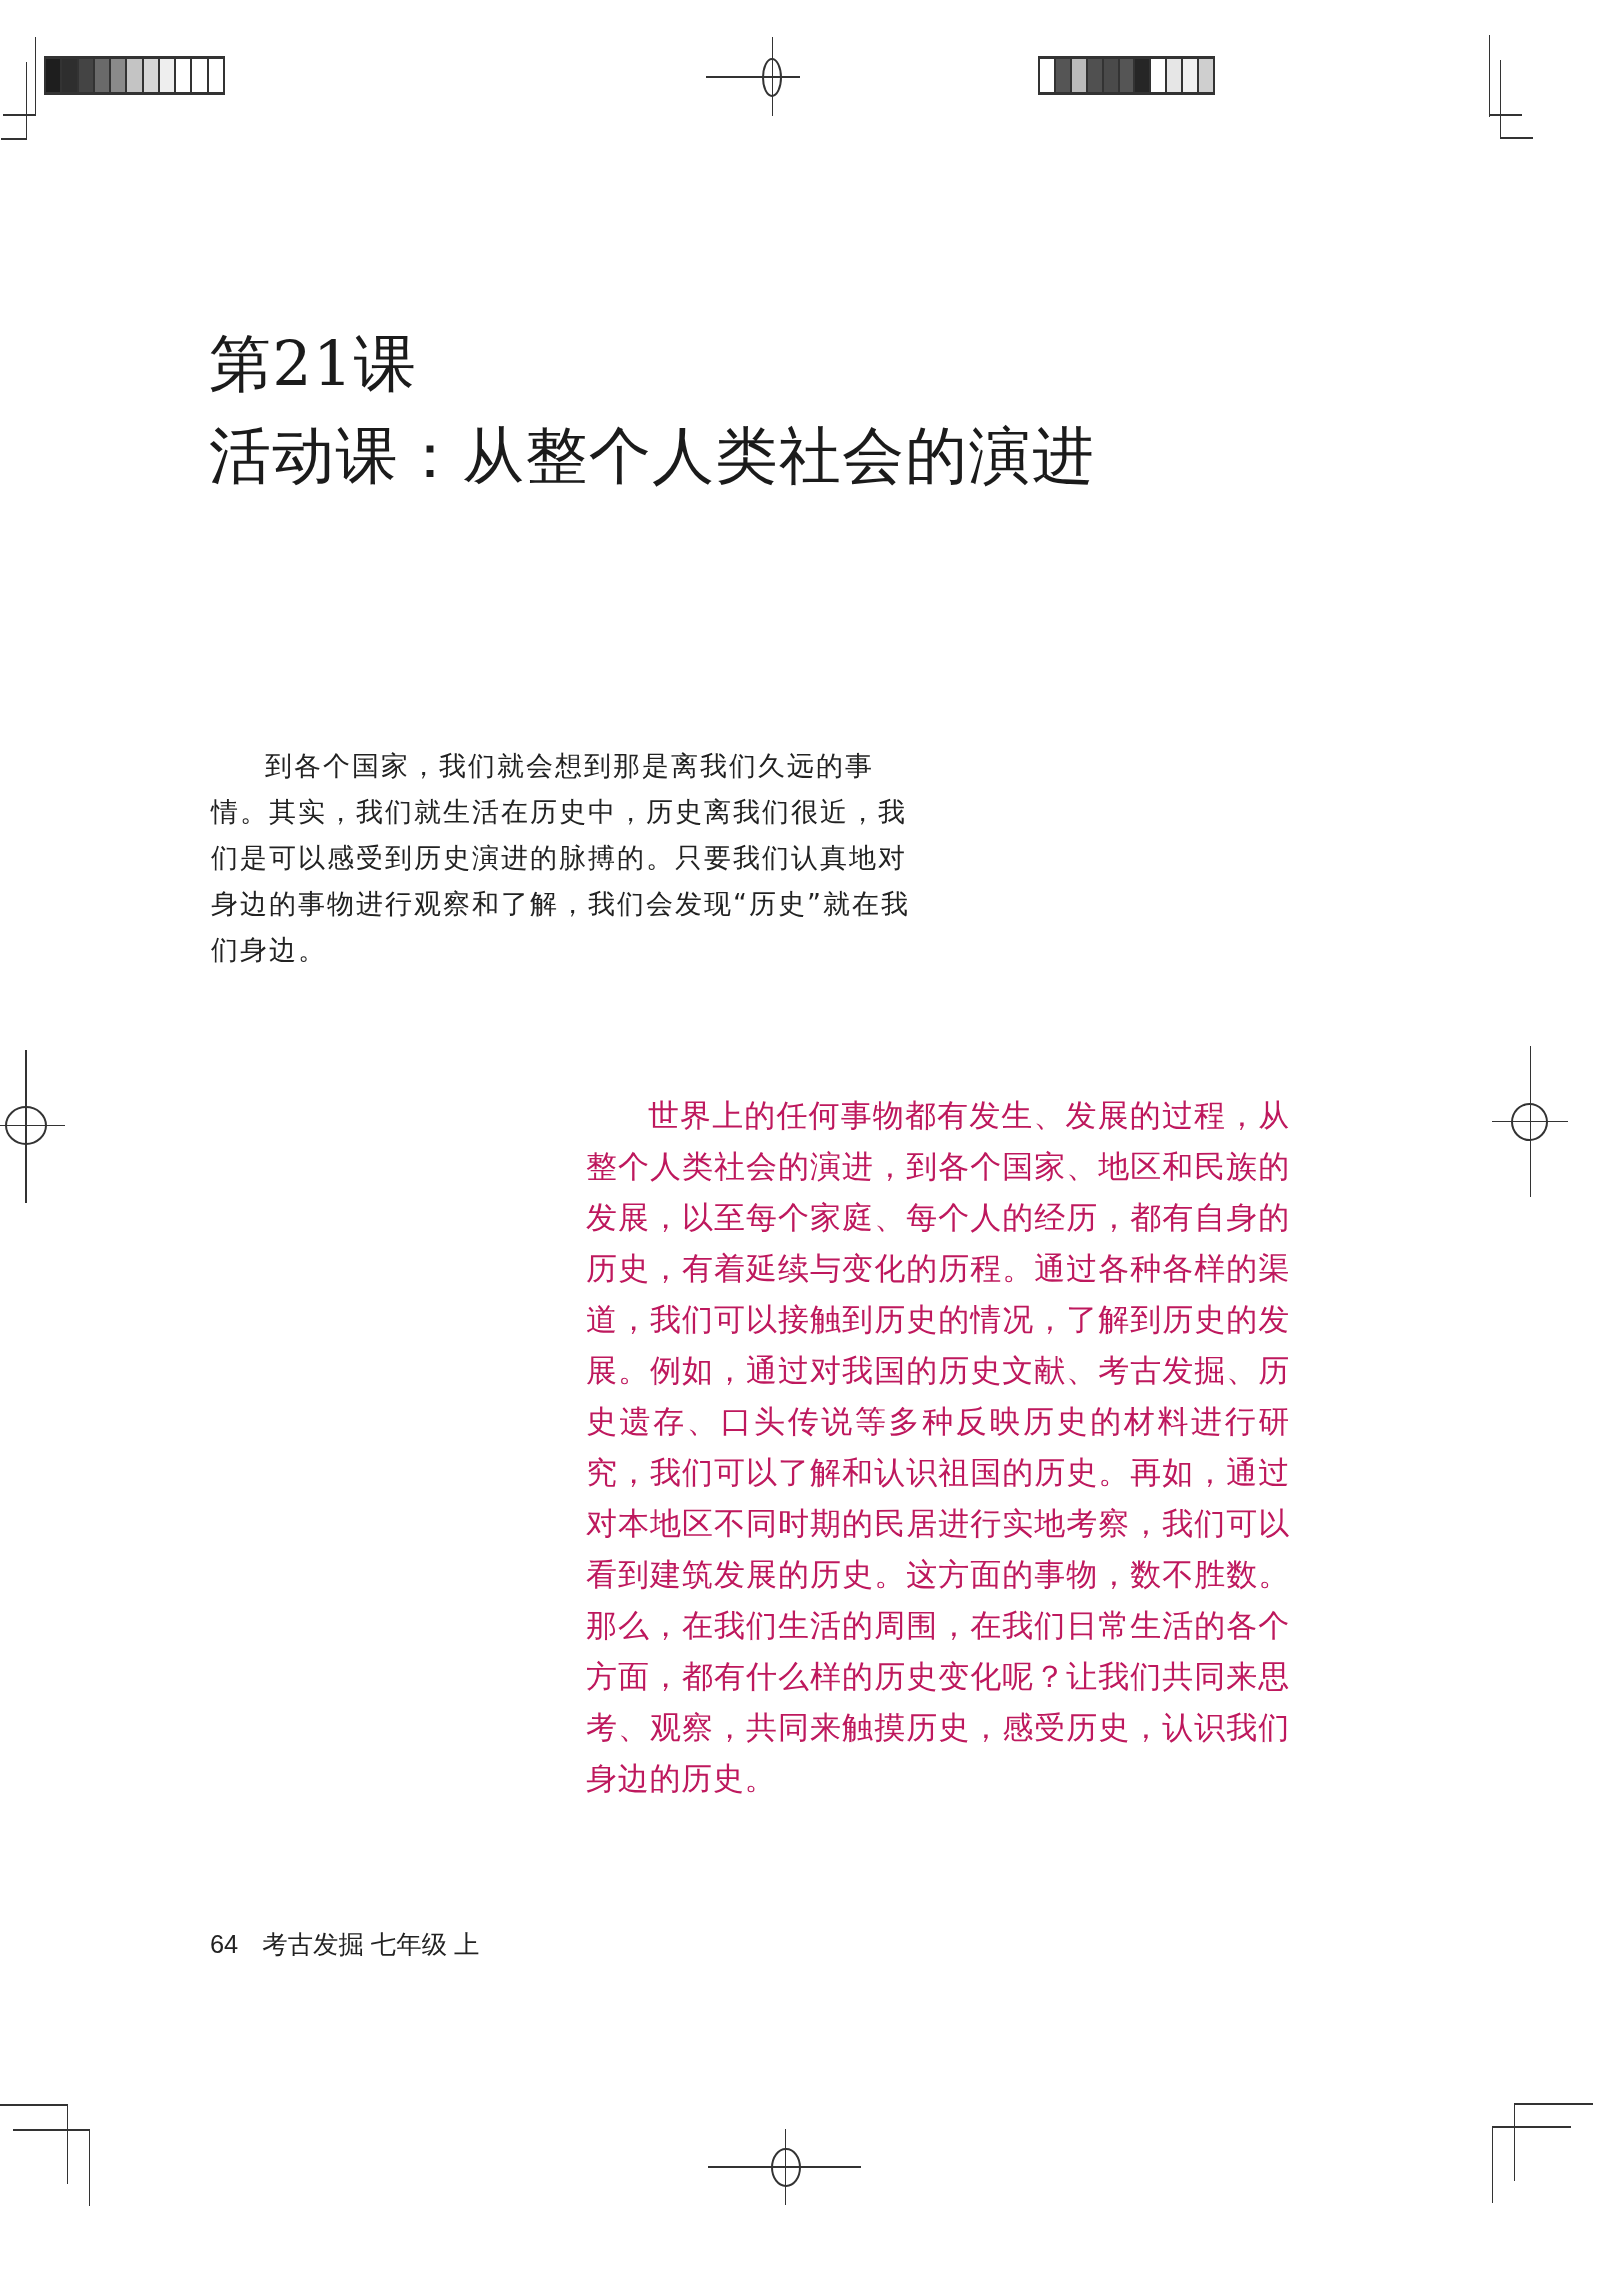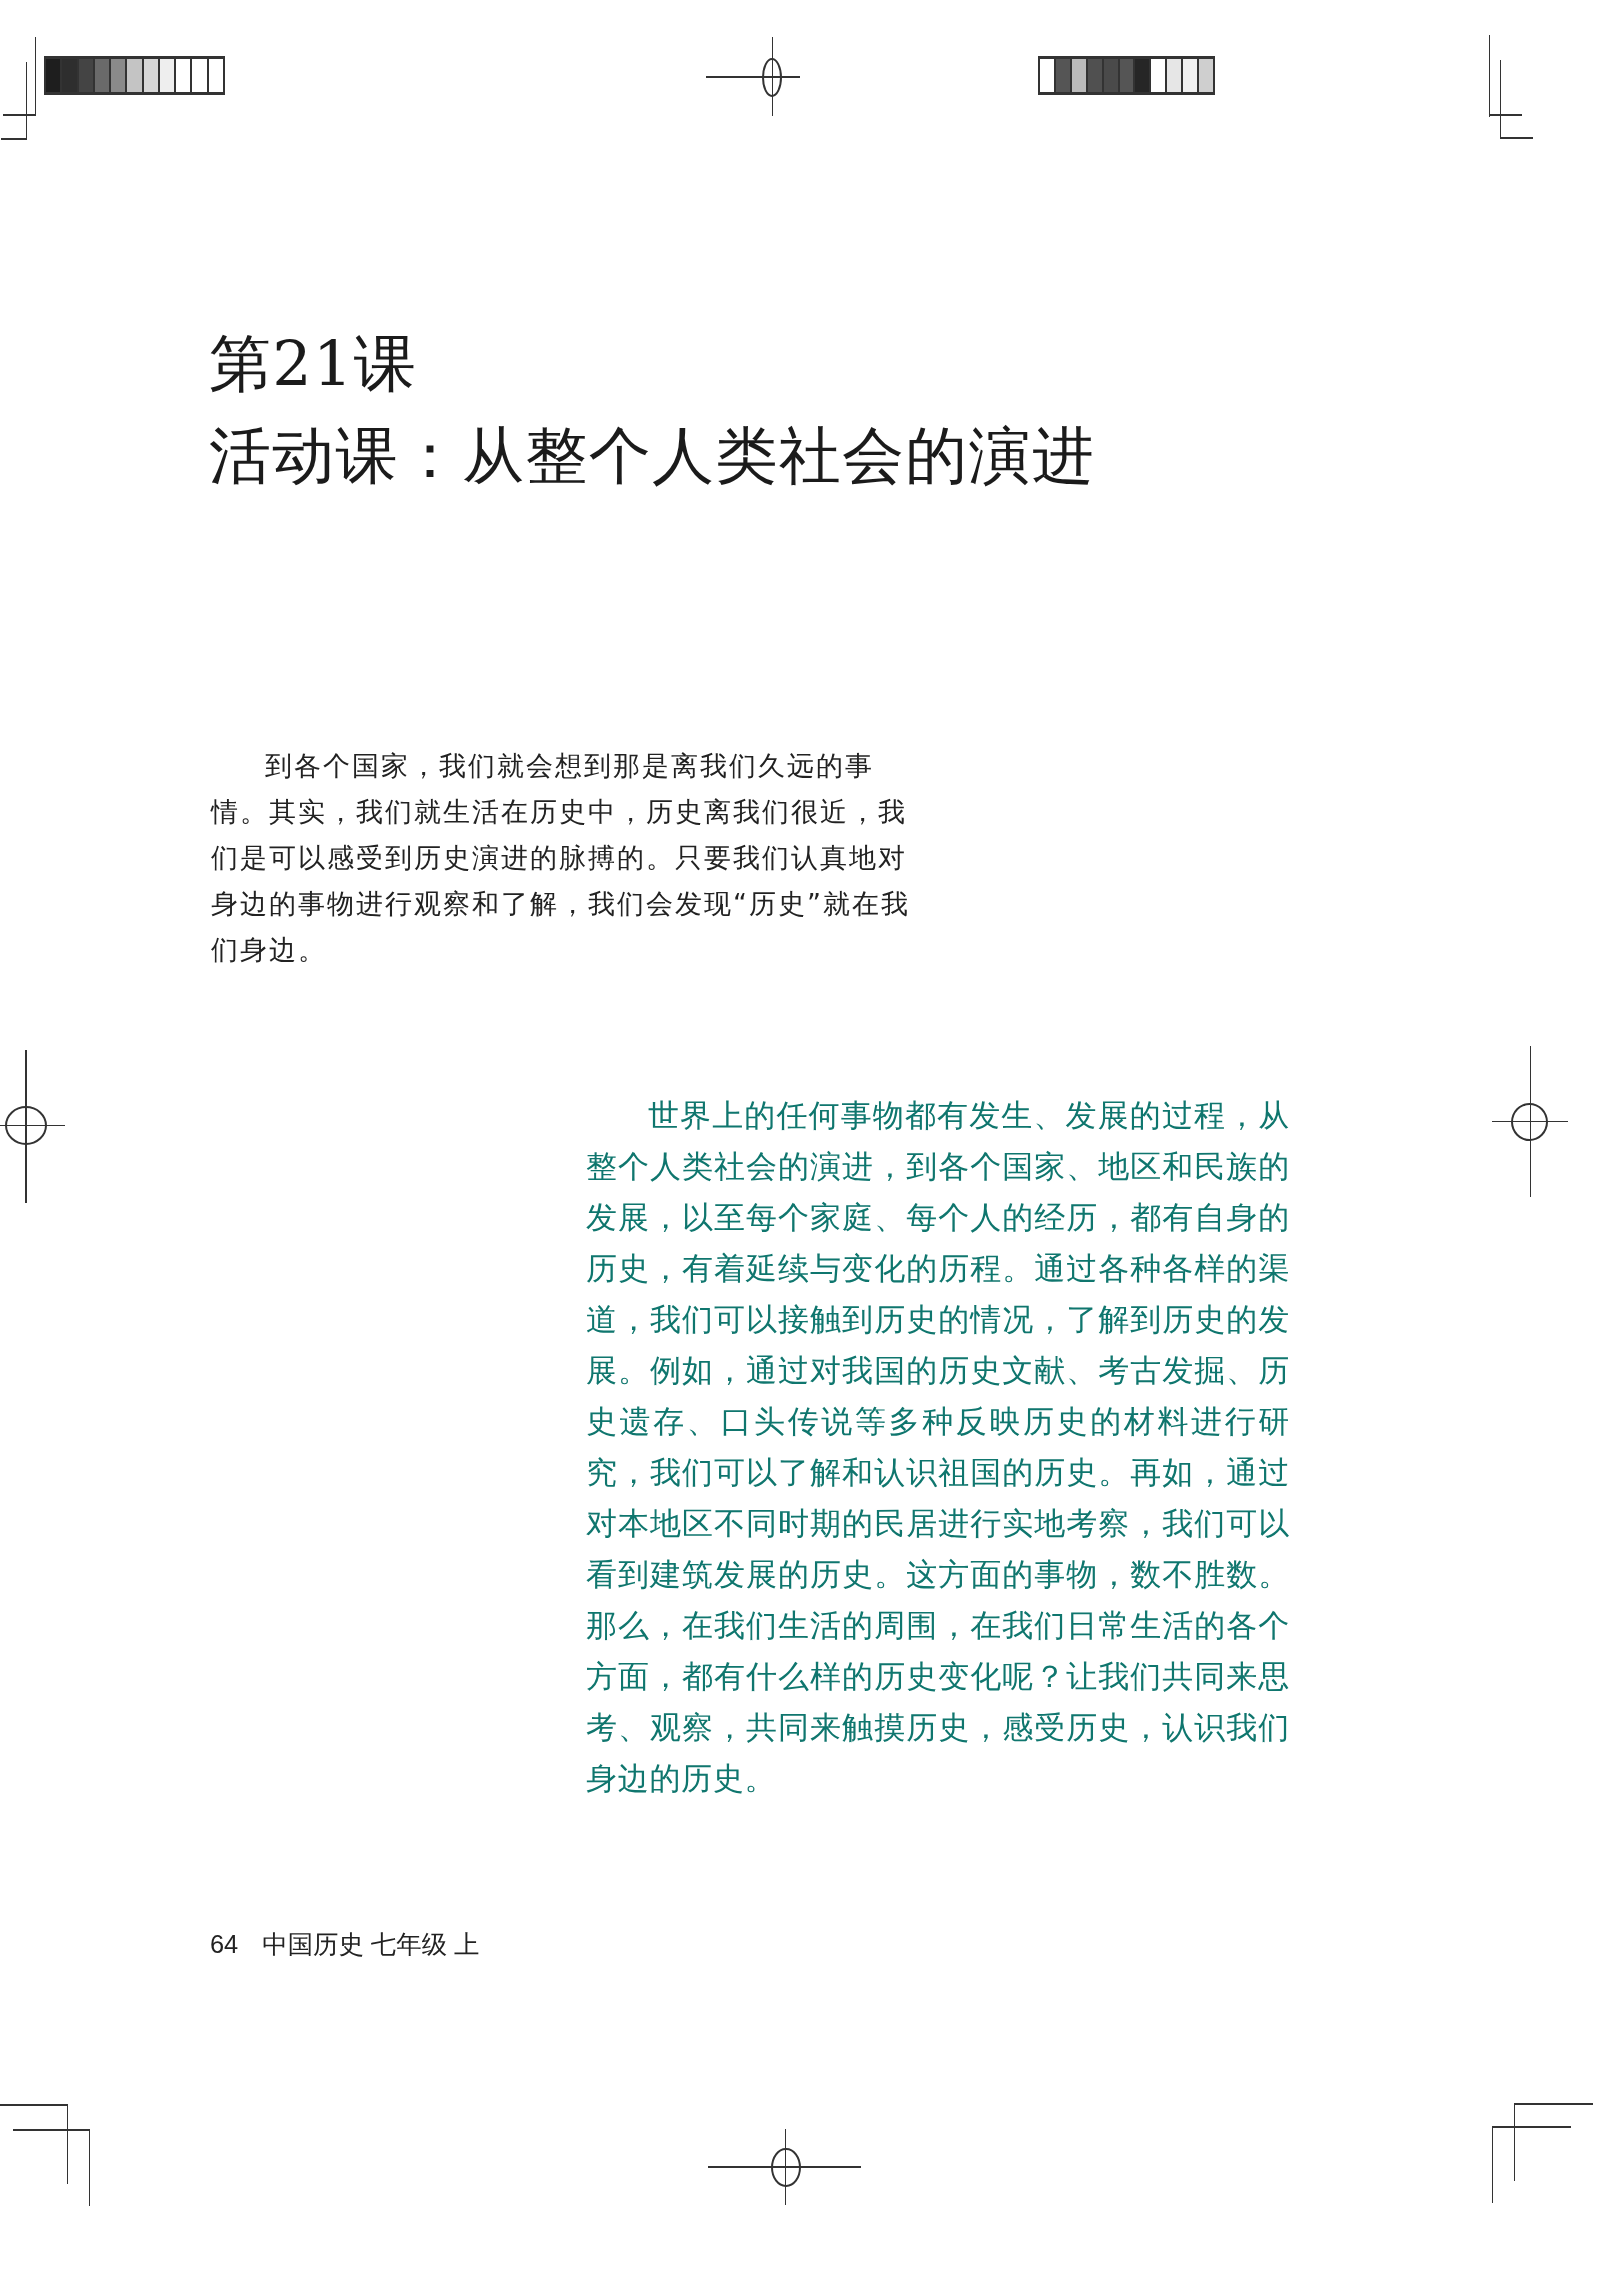--- a/index.html
+++ b/index.html
@@ -17,21 +17,21 @@
   .ring { position: absolute; border: 2px solid #333; border-radius: 50%; box-sizing: border-box; }
   
   .title { position: absolute; left: 209px; font-family: "DejaVu Serif", "Liberation Serif", serif;
            font-size: 62px; line-height: 1; letter-spacing: 1.3px; color: #1b1b1b; margin-top: 32px; }
   .intro { position: absolute; left: 211px; top: 743px; width: 710px;
            font-family: "DejaVu Sans", "Liberation Sans", sans-serif;
            font-size: 27px; line-height: 46px; color: #222; letter-spacing: 2px; }
   .intro p { margin: 0; text-indent: 2em; }
   .body-text { position: absolute; left: 586px; top: 1090px; width: 704px;
            font-family: "DejaVu Sans", "Liberation Sans", sans-serif;
-           font-size: 31px; line-height: 51px; color: #0f766e; letter-spacing: 0.7px; text-align: justify; }
+           font-size: 31px; line-height: 51px; color: #be185d; letter-spacing: 0.7px; text-align: justify; }
   .body-text p { margin: 0; text-indent: 2em; }
   .footer { position: absolute; left: 210px; top: 1928px; font-family: "Liberation Sans", "DejaVu Sans", sans-serif;
             font-size: 25.4px; color: #222; white-space: nowrap; }
   .footer .pg { margin-right: 24px; }
 </style>
 </head>
 <body>
 
 <div>
   <div class="line-v" style="left:35px; top:37px; height:79px;"></div>
@@ -95,21 +95,21 @@
 
 <div class="intro">
   <p>到各个国家，我们就会想到那是离我们久远的事情。其实，我们就生活在历史中，历史离我们很近，我们是可以感受到历史演进的脉搏的。只要我们认真地对身边的事物进行观察和了解，我们会发现“历史”就在我们身边。</p>
 </div>
 
 <div class="body-text">
   <p>世界上的任何事物都有发生、发展的过程，从整个人类社会的演进，到各个国家、地区和民族的发展，以至每个家庭、每个人的经历，都有自身的历史，有着延续与变化的历程。通过各种各样的渠道，我们可以接触到历史的情况，了解到历史的发展。例如，通过对我国的历史文献、考古发掘、历史遗存、口头传说等多种反映历史的材料进行研究，我们可以了解和认识祖国的历史。再如，通过对本地区不同时期的民居进行实地考察，我们可以看到建筑发展的历史。这方面的事物，数不胜数。那么，在我们生活的周围，在我们日常生活的各个方面，都有什么样的历史变化呢？让我们共同来思考、观察，共同来触摸历史，感受历史，认识我们身边的历史。</p>
 </div>
 
 <div class="footer">
-  <span class="pg">64</span><span>中国历史 七年级 上</span>
+  <span class="pg">64</span><span>考古发掘 七年级 上</span>
 </div>
 
 <div>
   <div class="line-h" style="left:0px; top:2104px; width:68px; height:2px;"></div>
   <div class="line-v" style="left:67px; top:2104px; height:80px;"></div>
   <div class="line-h" style="left:13.4px; top:2129px; width:76px; height:2px;"></div>
   <div class="line-v" style="left:89px; top:2129px; height:77px;"></div>
 </div>
 <div>
   <div class="line-h" style="left:708px; top:2166px; width:153px; height:2px;"></div>

